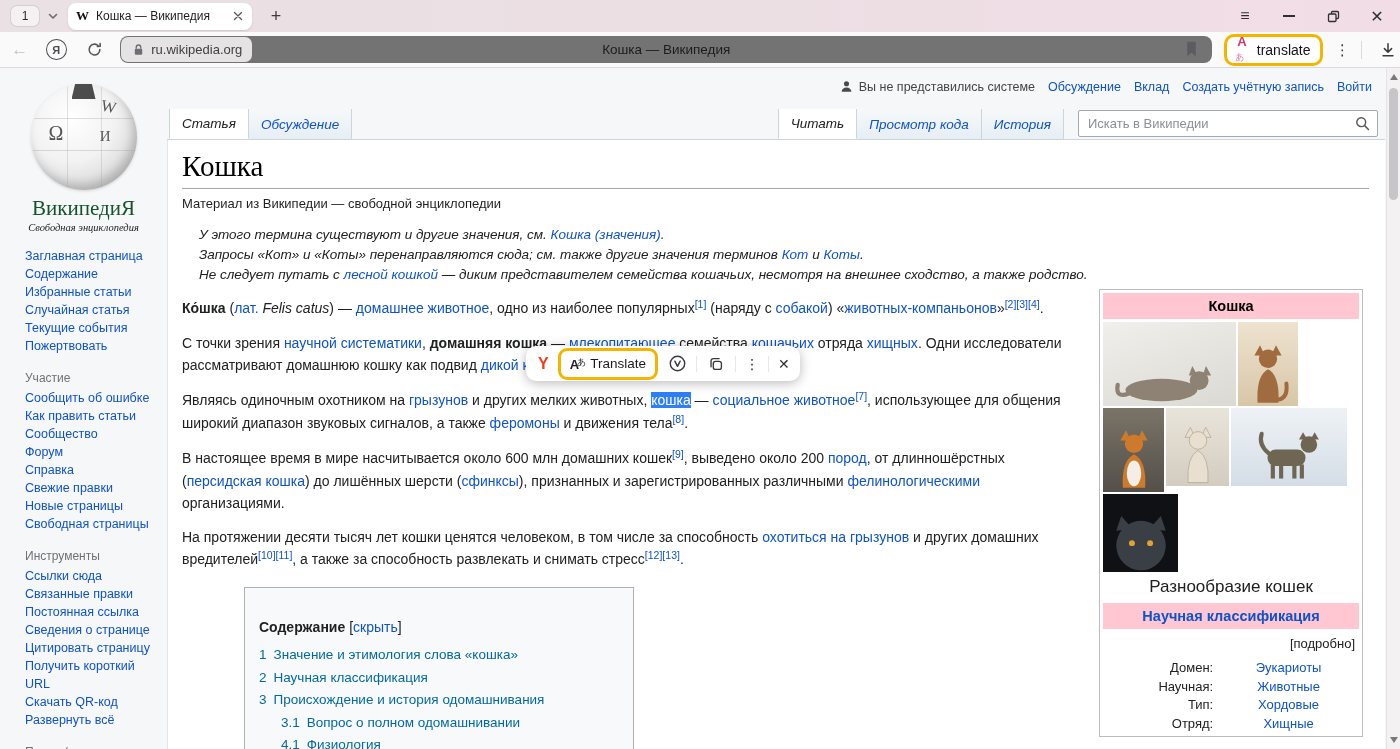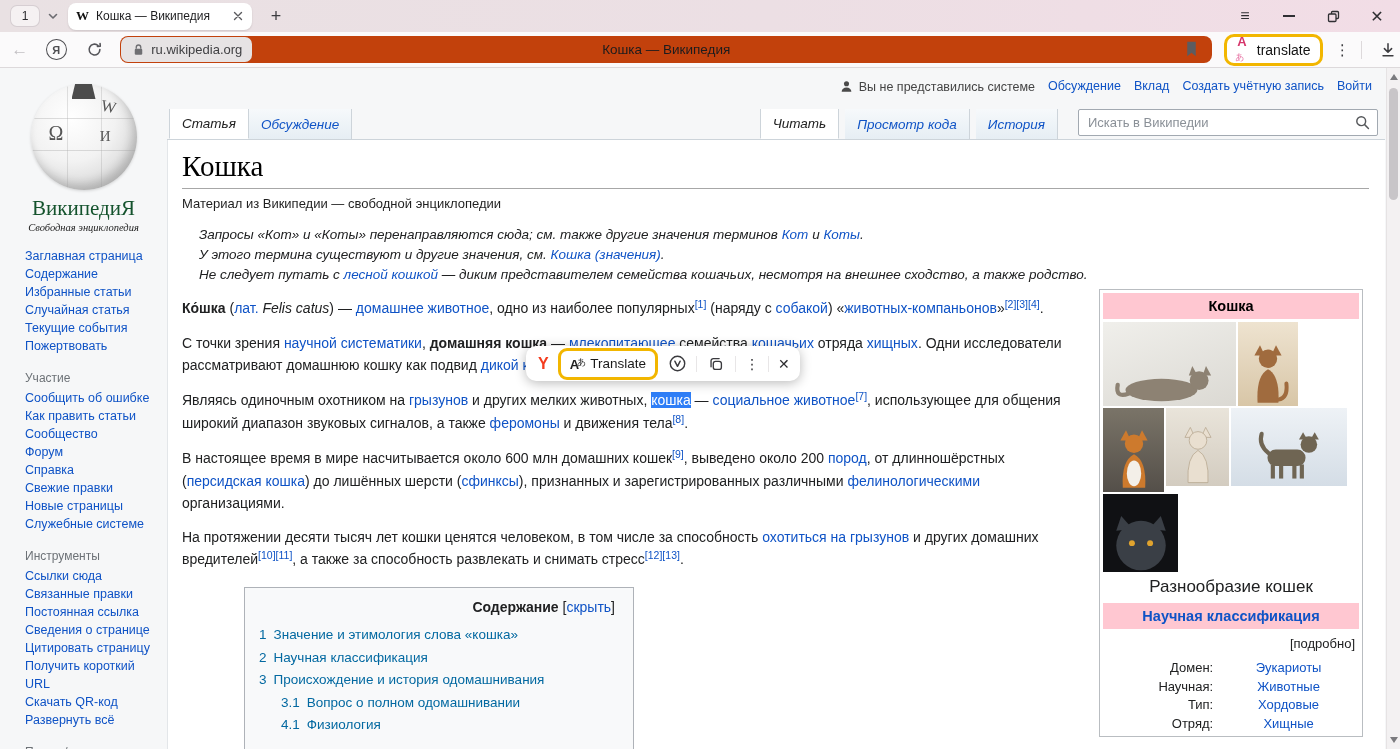--- a/index.html
+++ b/index.html
@@ -33,21 +33,21 @@
   .addressbar { position:relative; height:36px; background:#fbfafb;
     border-bottom:1px solid #ddd9db; display:flex; align-items:center; }
   .nav-ic { display:flex; align-items:center; justify-content:center;
     width:24px; height:24px; cursor:pointer; }
   .back { margin-left:8px; color:#c3c0c4; font-size:17px; }
   .ya-circle { margin-left:14px; width:21px; height:21px; border:1.6px solid #4e4e52;
     border-radius:50%; display:flex; align-items:center; justify-content:center;
     font-size:11px; font-weight:700; color:#4e4e52; cursor:pointer; }
   .refresh { margin-left:16px; }
   .omnibox { position:relative; margin-left:14px; width:1104px; height:27px;
-    background:#c2410c; border-radius:8px; display:flex; align-items:center; cursor:text; }
+    background:#737373; border-radius:8px; display:flex; align-items:center; cursor:text; }
   .domainpill { height:25px; margin-left:1px; background:#e6e3e4; border-radius:7px;
     display:flex; align-items:center; gap:5px; padding:0 10px; }
   .domain { font-size:13px; color:#3f3f42; }
   .omnititle { position:absolute; left:0; right:0; text-align:center;
     font-size:13.5px; color:#1c1c1e; pointer-events:none; }
   .bookmark { position:absolute; right:12px; top:4px; cursor:pointer; }
   .hl-box { border:3px solid #f2b600; border-radius:10px; padding:1px; margin-left:12px; background:#fff; }
   .tr-pill { height:24px; background:#fff; border-radius:7px; display:flex;
     align-items:center; gap:4px; padding:0 9px; cursor:pointer; }
   .tr-a { color:#d6366b; font-weight:700; font-size:13px; }
@@ -67,34 +67,34 @@
     border-left:4px solid transparent; border-right:4px solid transparent;
     border-bottom:6px solid #7a7a7e; cursor:pointer; }
   .vs-thumb { position:absolute; top:20px; left:2px; width:9px; height:112px;
     border-radius:5px; background:#c8c5c8; cursor:grab; }
   .vs-down { position:absolute; bottom:6px; left:3px; width:0; height:0;
     border-left:4px solid transparent; border-right:4px solid transparent;
     border-top:6px solid #7a7a7e; cursor:pointer; }
 
   
   .personal { position:absolute; top:11px; right:28px; display:flex;
-    gap:13px; font-size:12.5px; }
+    align-items:center; gap:13px; font-size:12.5px; }
   .personal .status { color:#444; display:flex; align-items:center; gap:5px; }
   .plink { color:#0f53c6; cursor:pointer; }
 
   
   .wikitabs { position:absolute; left:167px; right:15px; top:42px; height:30px;
     border-bottom:1px solid #cdd4da; display:flex; align-items:flex-end; }
   .wtab { height:30px; display:flex; align-items:center; padding:0 12px;
     font-size:13.5px; cursor:pointer;
     background:linear-gradient(#f6f9fb,#e6eef4);
     border-left:1px solid #cdd4da; border-right:1px solid #cdd4da; color:#0f53c6;font-style:italic; }
   .wtab.sel { background:#fff; color:#222; border-bottom:1px solid #fff; }
   .wtab + .wtab { border-left:none; }
-  .wtabs-right { margin-left:auto; display:flex; align-items:flex-start; height:30px;gap:6px; }
+  .wtabs-right { margin-left:auto; display:flex; align-items:center; height:30px; }
   .searchwrap { position:relative; margin:0 7px 1px 14px; }
   .search { width:300px; height:27px; border:1px solid #a2a9b1; border-radius:2px;
     background:#fff; padding:0 30px 0 9px; font-size:13px; color:#222;
     font-family:"Liberation Sans",sans-serif; }
   .search::placeholder { color:#8a9097; }
   .sicon { position:absolute; right:7px; top:5px; cursor:pointer; }
 
   
   .sidebar { position:absolute; left:0; top:0; width:167px; height:681px; font-size:12.5px; }
   .logo { margin:16px auto 0; width:120px; text-align:center; cursor:pointer; }
@@ -149,21 +149,21 @@
   .p-tr .h { color:#1f1f1f; font-size:9px; position:relative; top:-4px; margin-left:-2px; }
   .p-tr .t { color:#1a1a1a; font-size:13.5px; }
   .p-ic { display:flex; align-items:center; justify-content:center; width:20px; height:20px; cursor:pointer; }
   .p-sep { width:1px; height:16px; background:#e8e6e7; }
   .p-x { font-size:14px; color:#2e2e31; cursor:pointer; }
   .p-dots { font-size:14px; color:#2e2e31; cursor:pointer; }
 
   
   .toc { display:table; margin:16px 0 0 62px; background:#f8f9fa;
     border:1px solid #aeb2b8; padding:8px 18px 40px 14px; min-width:390px; }
-  .toc-head { text-align:right; font-size:14px; }
+  .toc-head { text-align:left; font-size:14px;margin-top:20px; }
   .toc-title { font-weight:700; }
   .toc-toggle { color:#0f53c6; cursor:pointer; }
   .toc ul { list-style:none; margin-top:6px; }
   .toc li { line-height:22.5px; color:#0369a1; font-size:13.5px; cursor:pointer; }
   .toc li.lvl2 { padding-left:22px; }
   .toc .n { margin-right:7px; }
 
   
   .infobox { float:right; width:264px; margin:4px 6px 10px 18px;
     border:1px solid #b9bdc1; background:#fff; padding:3px; font-size:13px; }
@@ -323,21 +323,21 @@
       <div class="sectitle">Участие</div>
       <ul class="snav tight">
 
       <li>Сообщить об ошибке</li>
           <li>Как править статьи</li>
           <li>Сообщество</li>
           <li>Форум</li>
           <li>Справка</li>
           <li>Свежие правки</li>
           <li>Новые страницы</li>
-          <li>Служебные системе</li>
+          <li>Свободная страницы</li>
         </ul>
       <div class="sectitle">Инструменты</div>
       <ul class="snav tight" style="width:130px">
 
       <li style="white-space:normal">Ссылки сюда</li>
           <li style="white-space:normal">Связанные правки</li>
           <li style="white-space:normal">Постоянная ссылка</li>
           <li style="white-space:normal">Сведения о странице</li>
           <li style="white-space:normal">Цитировать страницу</li>
           <li style="white-space:normal">Получить короткий URL</li>
@@ -346,22 +346,22 @@
         </ul>
       <div class="sectitle">Печать/экспорт</div>
     </div>
 
     <div class="mw-body">
       <h1 class="title">Кошка</h1>
       <div class="site-sub">Материал из Википедии — свободной энциклопедии</div>
 
       <div class="article">
         <div class="hatnotes">
+          <div><span class="seg-t">У этого термина существуют и другие значения, см. </span><span class="seg-l">Кошка (значения)</span><span class="seg-t">.</span></div>
           <div><span class="seg-t">Запросы «Кот» и «Коты» перенаправляются сюда; см. также другие значения терминов </span><span class="seg-l">Кот</span><span class="seg-t"> и </span><span class="seg-l">Коты</span><span class="seg-t">.</span></div>
-          <div><span class="seg-t">У этого термина существуют и другие значения, см. </span><span class="seg-l">Кошка (значения)</span><span class="seg-t">.</span></div>
           <div><span class="seg-t">Не следует путать с </span><span class="seg-l">лесной кошкой</span><span class="seg-t"> — диким представителем семейства кошачьих, несмотря на внешнее сходство, а также родство.</span></div>
         </div>
 
         <div class="infobox">
           <div class="ib-h">Кошка</div>
           <div class="collage">
             <div class="c-img r1 w1 bg-wall">
               <svg width="120" height="56" viewBox="0 0 140 60">
                 <g fill="#8d8273">
                   <ellipse cx="60" cy="44" rx="42" ry="13"></ellipse>

